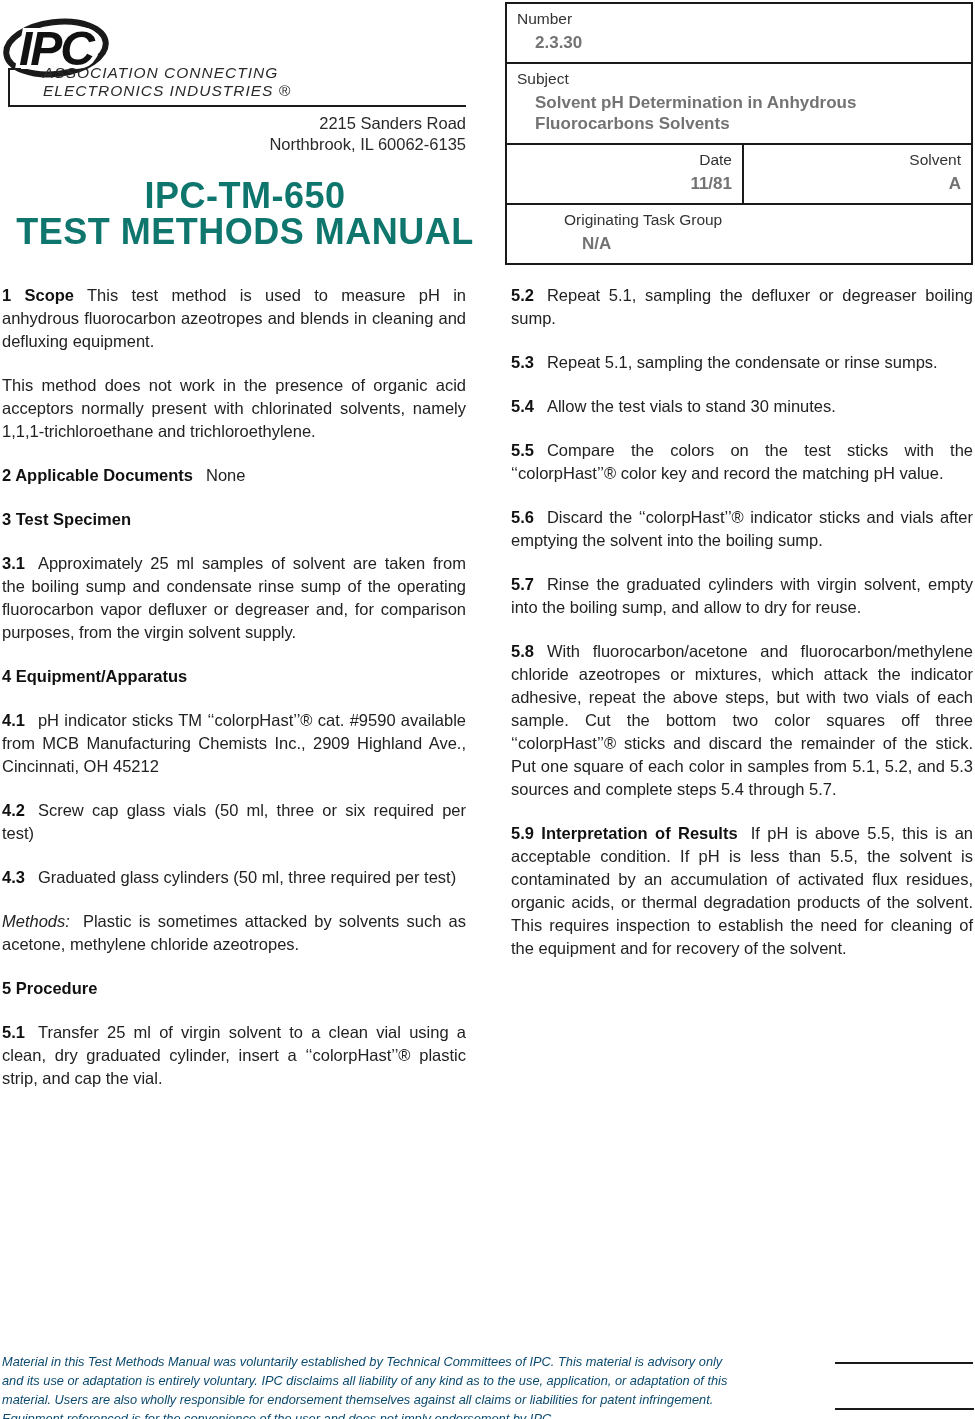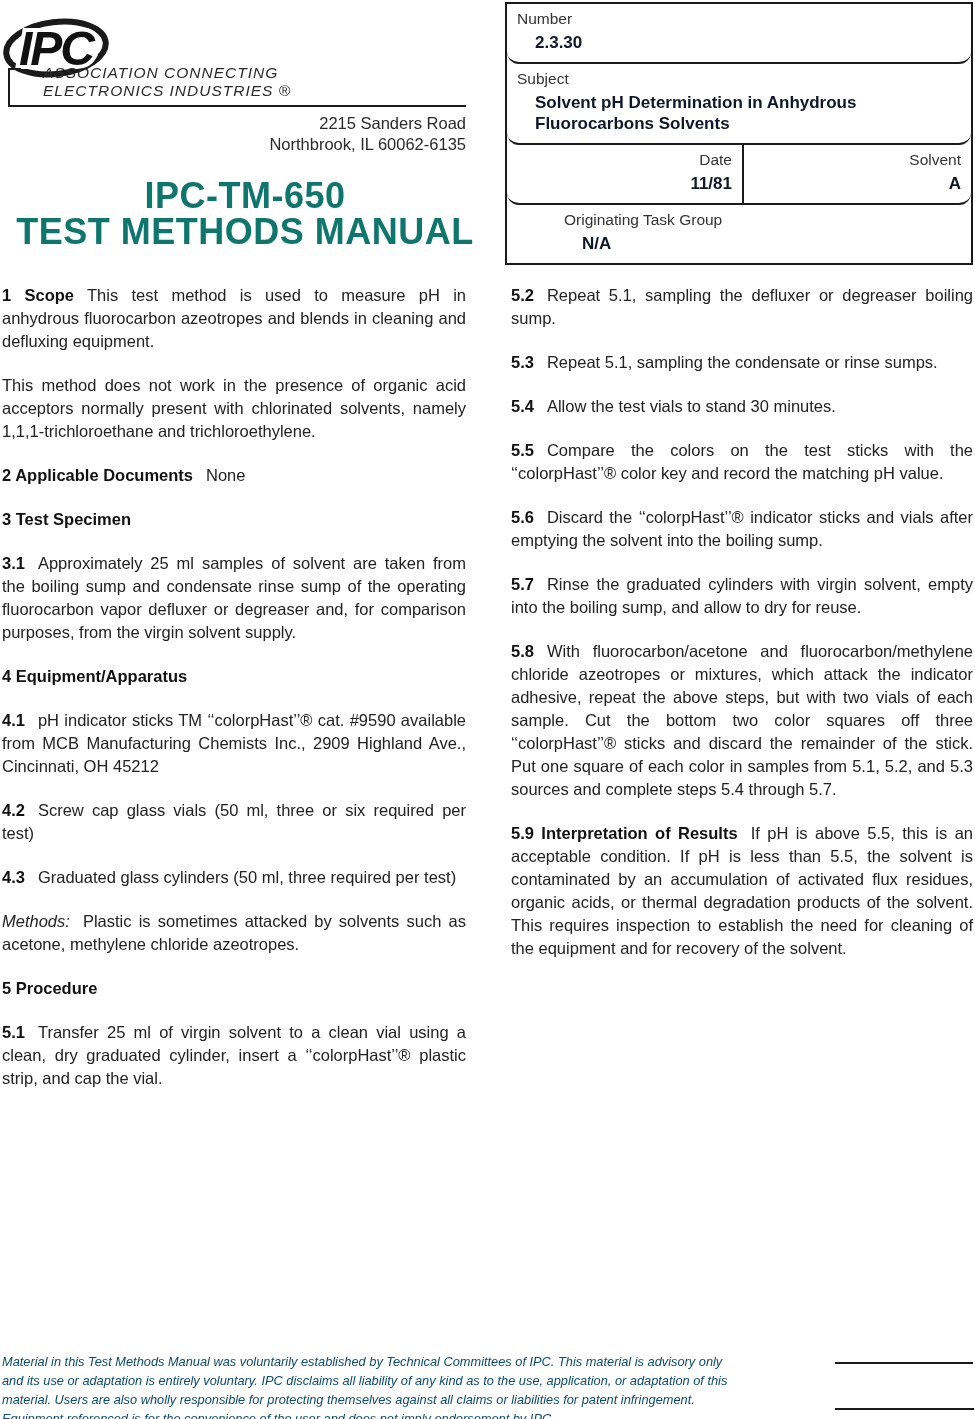--- a/index.html
+++ b/index.html
@@ -37,28 +37,28 @@
     position: absolute; top: 178px; left: 0; width: 466px;
     text-align: center; font-weight: bold; font-size: 36px; line-height: 36px;
     letter-spacing: 0.5px; color: #0f766e; margin-left: 12px;
   }
 
   
   .info-table {
     position: absolute; top: 2px; left: 505px; width: 468px;
     border: 2.5px solid #1a1a1a;
   }
-  .it-row { border-bottom: 2px solid #1a1a1a; border-radius: 12px; }
+  .it-row { border-bottom: 2px solid #1a1a1a; }
   .it-row:last-child { border-bottom: none; }
   .it-split { display: flex; text-align: right; }
   .it-cell { padding: 5px 10px 7px 10px; }
   .it-cell-date { width: 237px; border-right: 2px solid #1a1a1a; }
   .it-cell-rev { flex: 1; }
   .it-label { font-size: 15.5px; color: #333; line-height: 19px; }
-  .it-value { font-size: 17px; font-weight: bold; color: #0f172a; margin: 4px 0 2px 18px; line-height: 21px; }
+  .it-value { font-size: 17px; font-weight: bold; color: #737373; margin: 4px 0 2px 18px; line-height: 21px; }
   .it-row-number  { min-height: 50px; }
   .it-row-subject { min-height: 79px; }
   .it-row-split   { min-height: 52px; }
   .it-row-otg     { min-height: 56px; padding-left: 47px; }
 
   
   .col { position: absolute; top: 284px; font-size: 16.5px; line-height: 23px; color: #222; }
   .col-left  { left: 2px;   width: 464px; }
   .col-right { left: 511px; width: 462px; }
   .para { text-align: justify; margin-bottom: 21px; }
@@ -156,20 +156,20 @@
       <p class="para"><span class="lead bold">5.5</span><span>Compare the colors on the test sticks with the ‘‘colorpHast’’® color key and record the matching pH value.</span></p>
       <p class="para"><span class="lead bold">5.6</span><span>Discard the ‘‘colorpHast’’® indicator sticks and vials after emptying the solvent into the boiling sump.</span></p>
       <p class="para"><span class="lead bold">5.7</span><span>Rinse the graduated cylinders with virgin solvent, empty into the boiling sump, and allow to dry for reuse.</span></p>
       <p class="para"><span class="lead bold">5.8</span><span>With fluorocarbon/acetone and fluorocarbon/methylene chloride azeotropes or mixtures, which attack the indicator adhesive, repeat the above steps, but with two vials of each sample. Cut the bottom two color squares off three ‘‘colorpHast’’® sticks and discard the remainder of the stick. Put one square of each color in samples from 5.1, 5.2, and 5.3 sources and complete steps 5.4 through 5.7.</span></p>
       <p class="para"><span class="lead bold">5.9  Interpretation of Results</span><span>If pH is above 5.5, this is an acceptable condition. If pH is less than 5.5, the solvent is contaminated by an accumulation of activated flux residues, organic acids, or thermal degradation products of the solvent. This requires inspection to establish the need for cleaning of the equipment and for recovery of the solvent.</span></p>
     </div>
 
   <div class="footer-text">
       <div class="footer-line">Material in this Test Methods Manual was voluntarily established by Technical Committees of IPC. This material is advisory only</div>
       <div class="footer-line">and its use or adaptation is entirely voluntary. IPC disclaims all liability of any kind as to the use, application, or adaptation of this</div>
-      <div class="footer-line">material. Users are also wholly responsible for protecting themselves against all claims or liabilities for patent infringement.</div>
+      <div class="footer-line">material. Users are also wholly responsible for endorsement themselves against all claims or liabilities for patent infringement.</div>
       <div class="footer-line">Equipment referenced is for the convenience of the user and does not imply endorsement by IPC.</div>
     </div>
 
   <div class="sig-line sig-line-1"></div>
   <div class="sig-line sig-line-2"></div>
 
 </div>
 
 </body></html>

